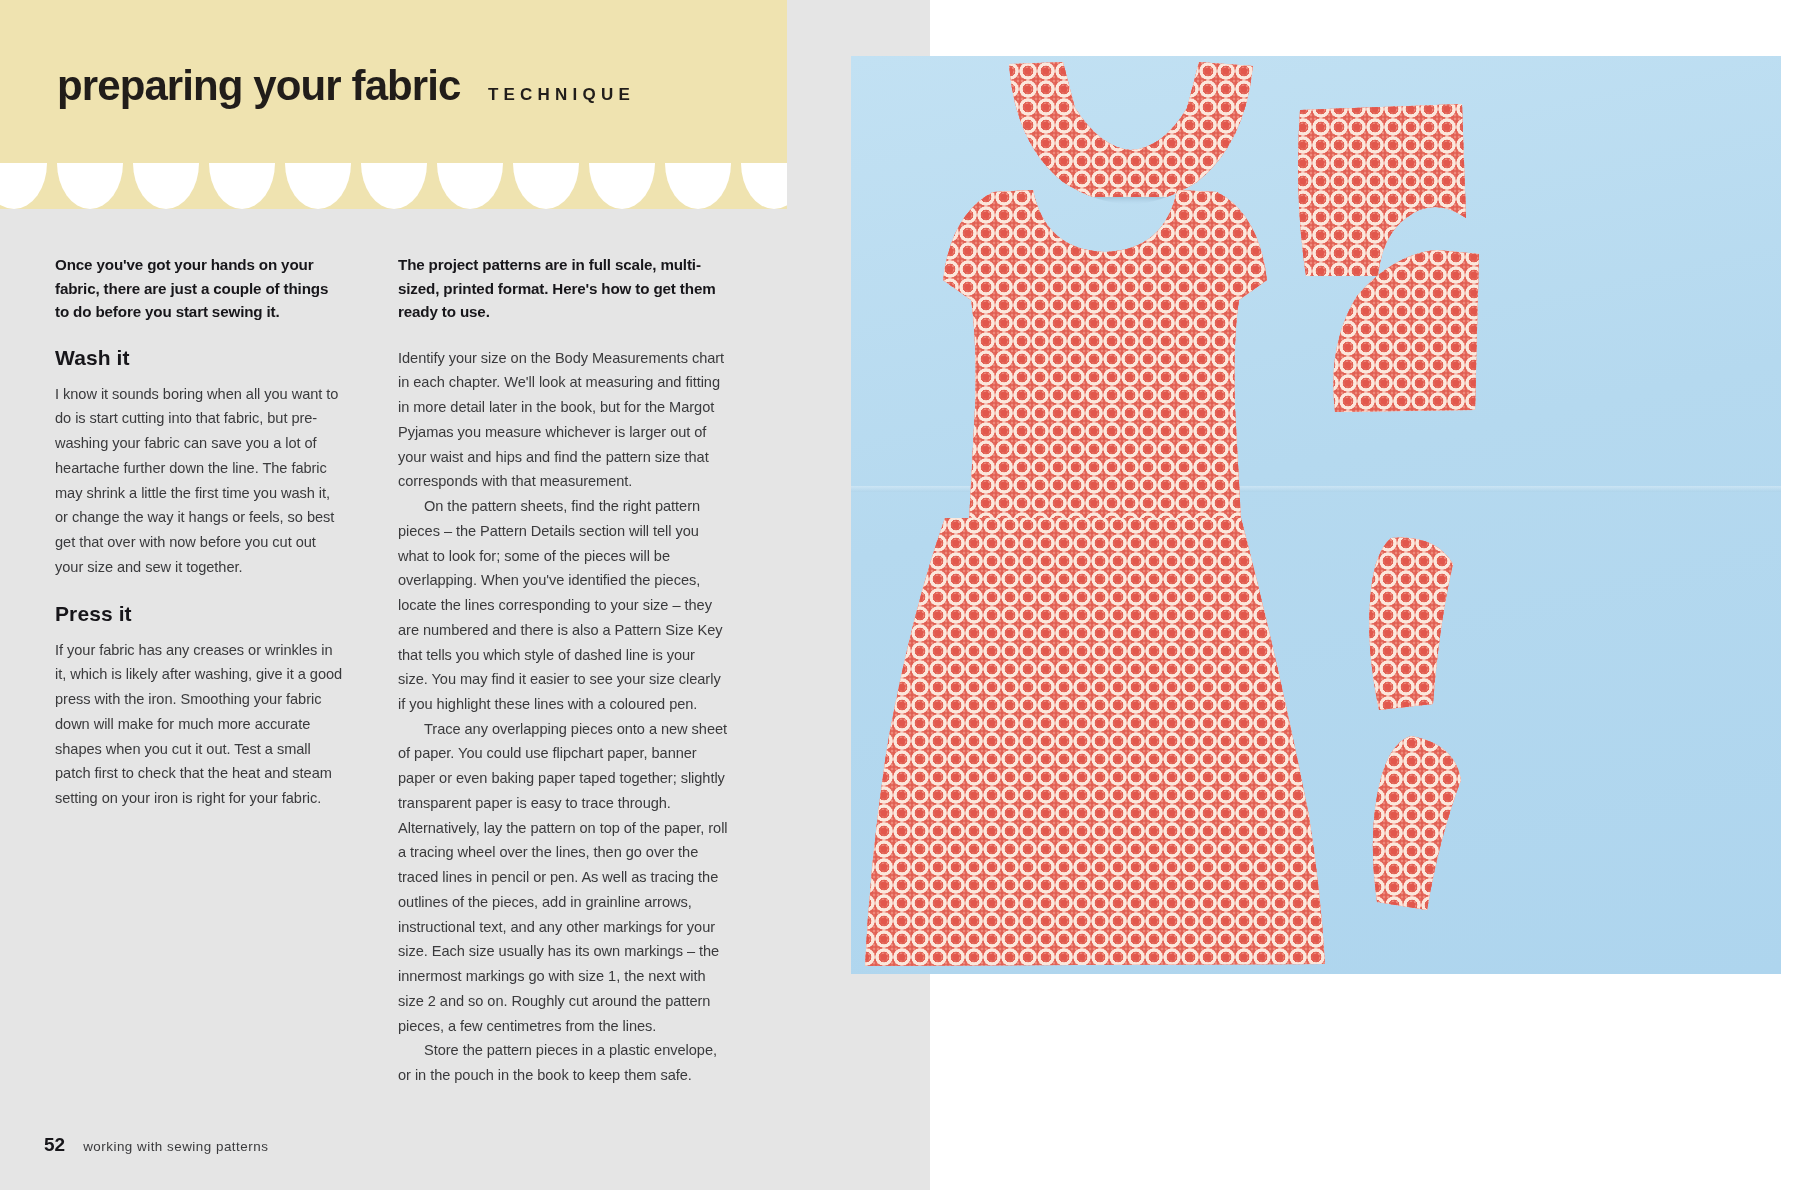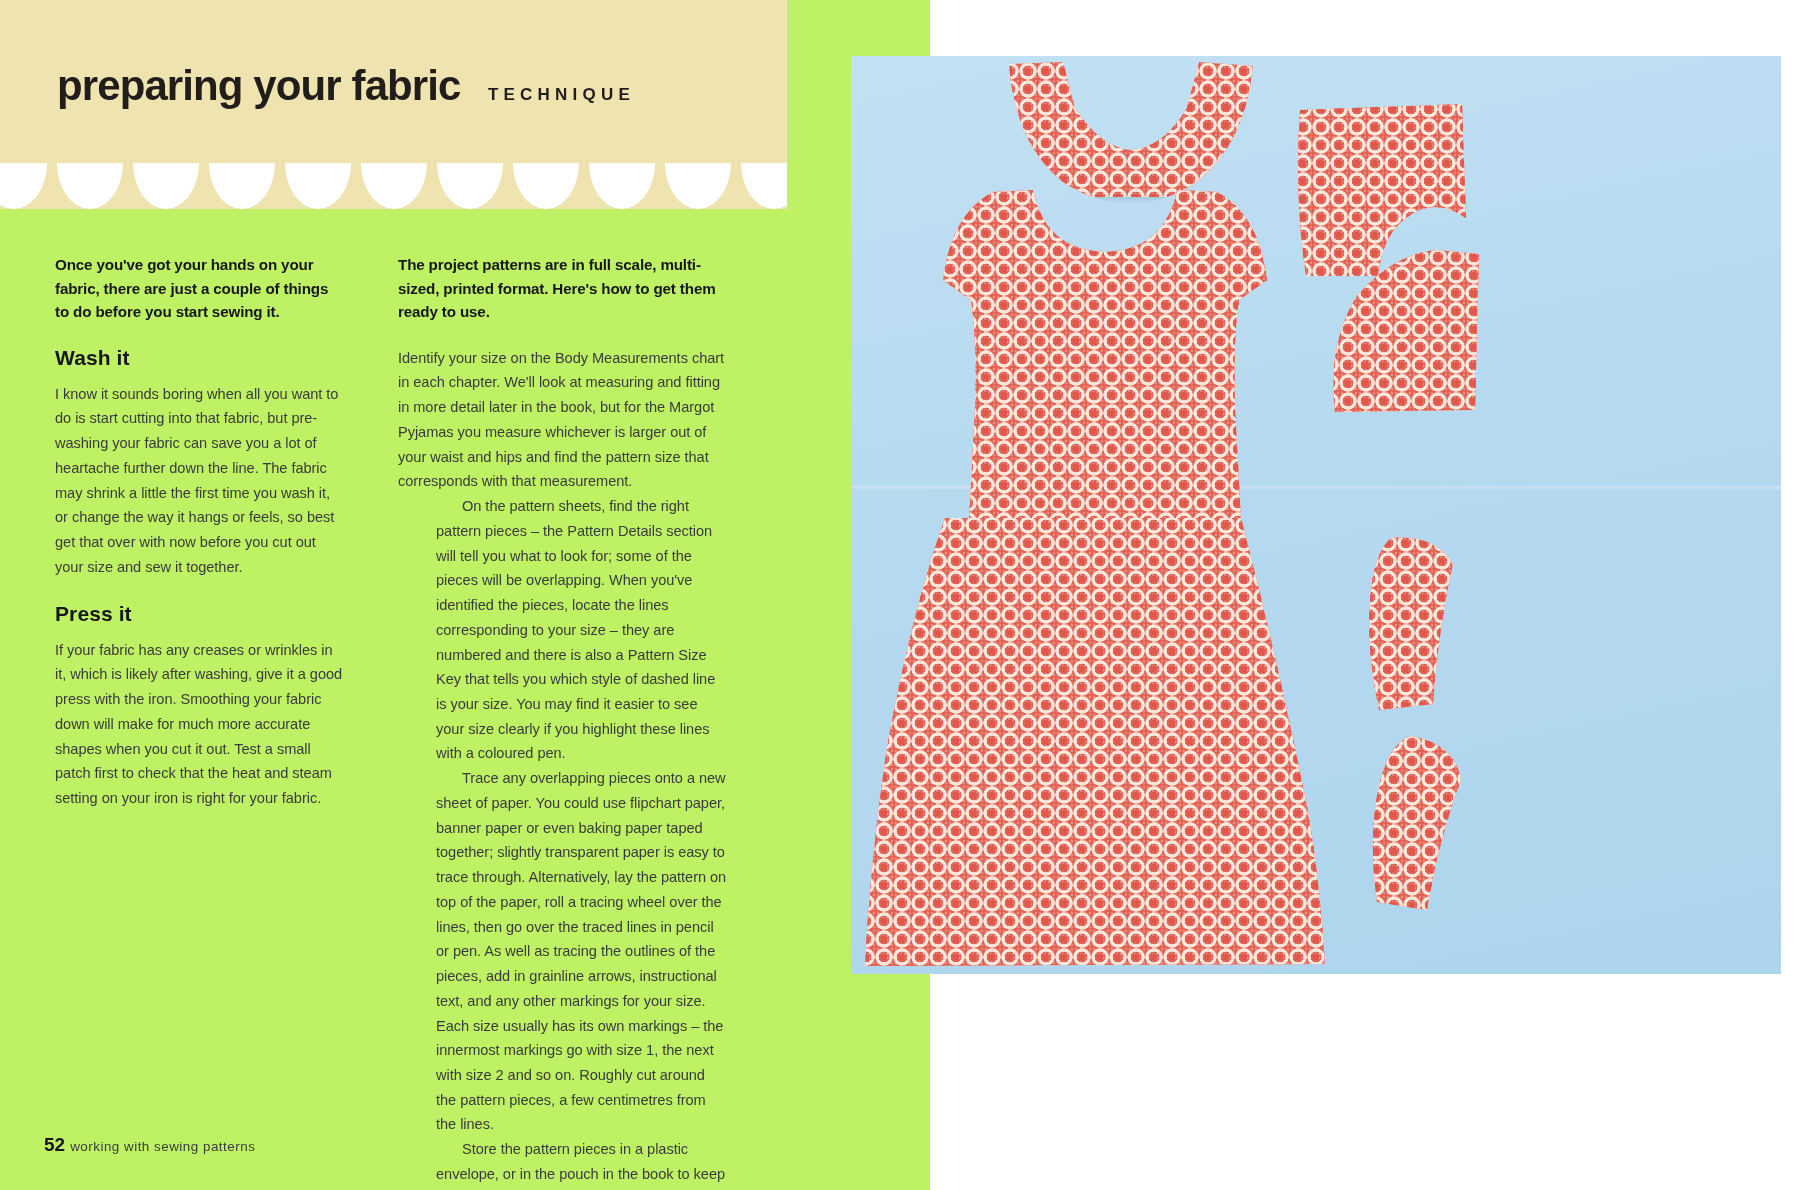--- a/index.html
+++ b/index.html
@@ -18,21 +18,21 @@
     height: 1190px;
     background: #ffffff;
   }
 
   
   .left-page {
     position: absolute;
     left: 0; top: 0;
     width: 930px;
     height: 1190px;
-    background: #bef264;
+    background: #e5e5e5;
   }
 
   .header-band {
     position: absolute;
     left: 0; top: 0;
     width: 787px;
     height: 163px;
     background: #efe3b0;
   }
 
@@ -94,31 +94,31 @@
     margin-bottom: 12px;
   }
 
   .body-p {
     font-size: 14.6px;
     font-weight: 400;
     line-height: 1.695;
     letter-spacing: -0.05px;
     color: #3a3a3c;
   }
-  .body-p + .body-p { text-indent: 26px; margin-left: 38px; }
+  .body-p + .body-p { text-indent: 26px; }
 
   .col-2 .lede { margin-bottom: 22px; }
 
   .footer {
     position: absolute;
     left: 44px;
     bottom: 34px;
     display: flex;
     align-items: baseline;
-    gap: 5px;
+    gap: 18px;
   }
   .folio {
     font-size: 19px;
     font-weight: 700;
     color: #17161a;
     letter-spacing: 0px;
   }
   .running-head {
     font-size: 13.4px;
     font-weight: 400;

